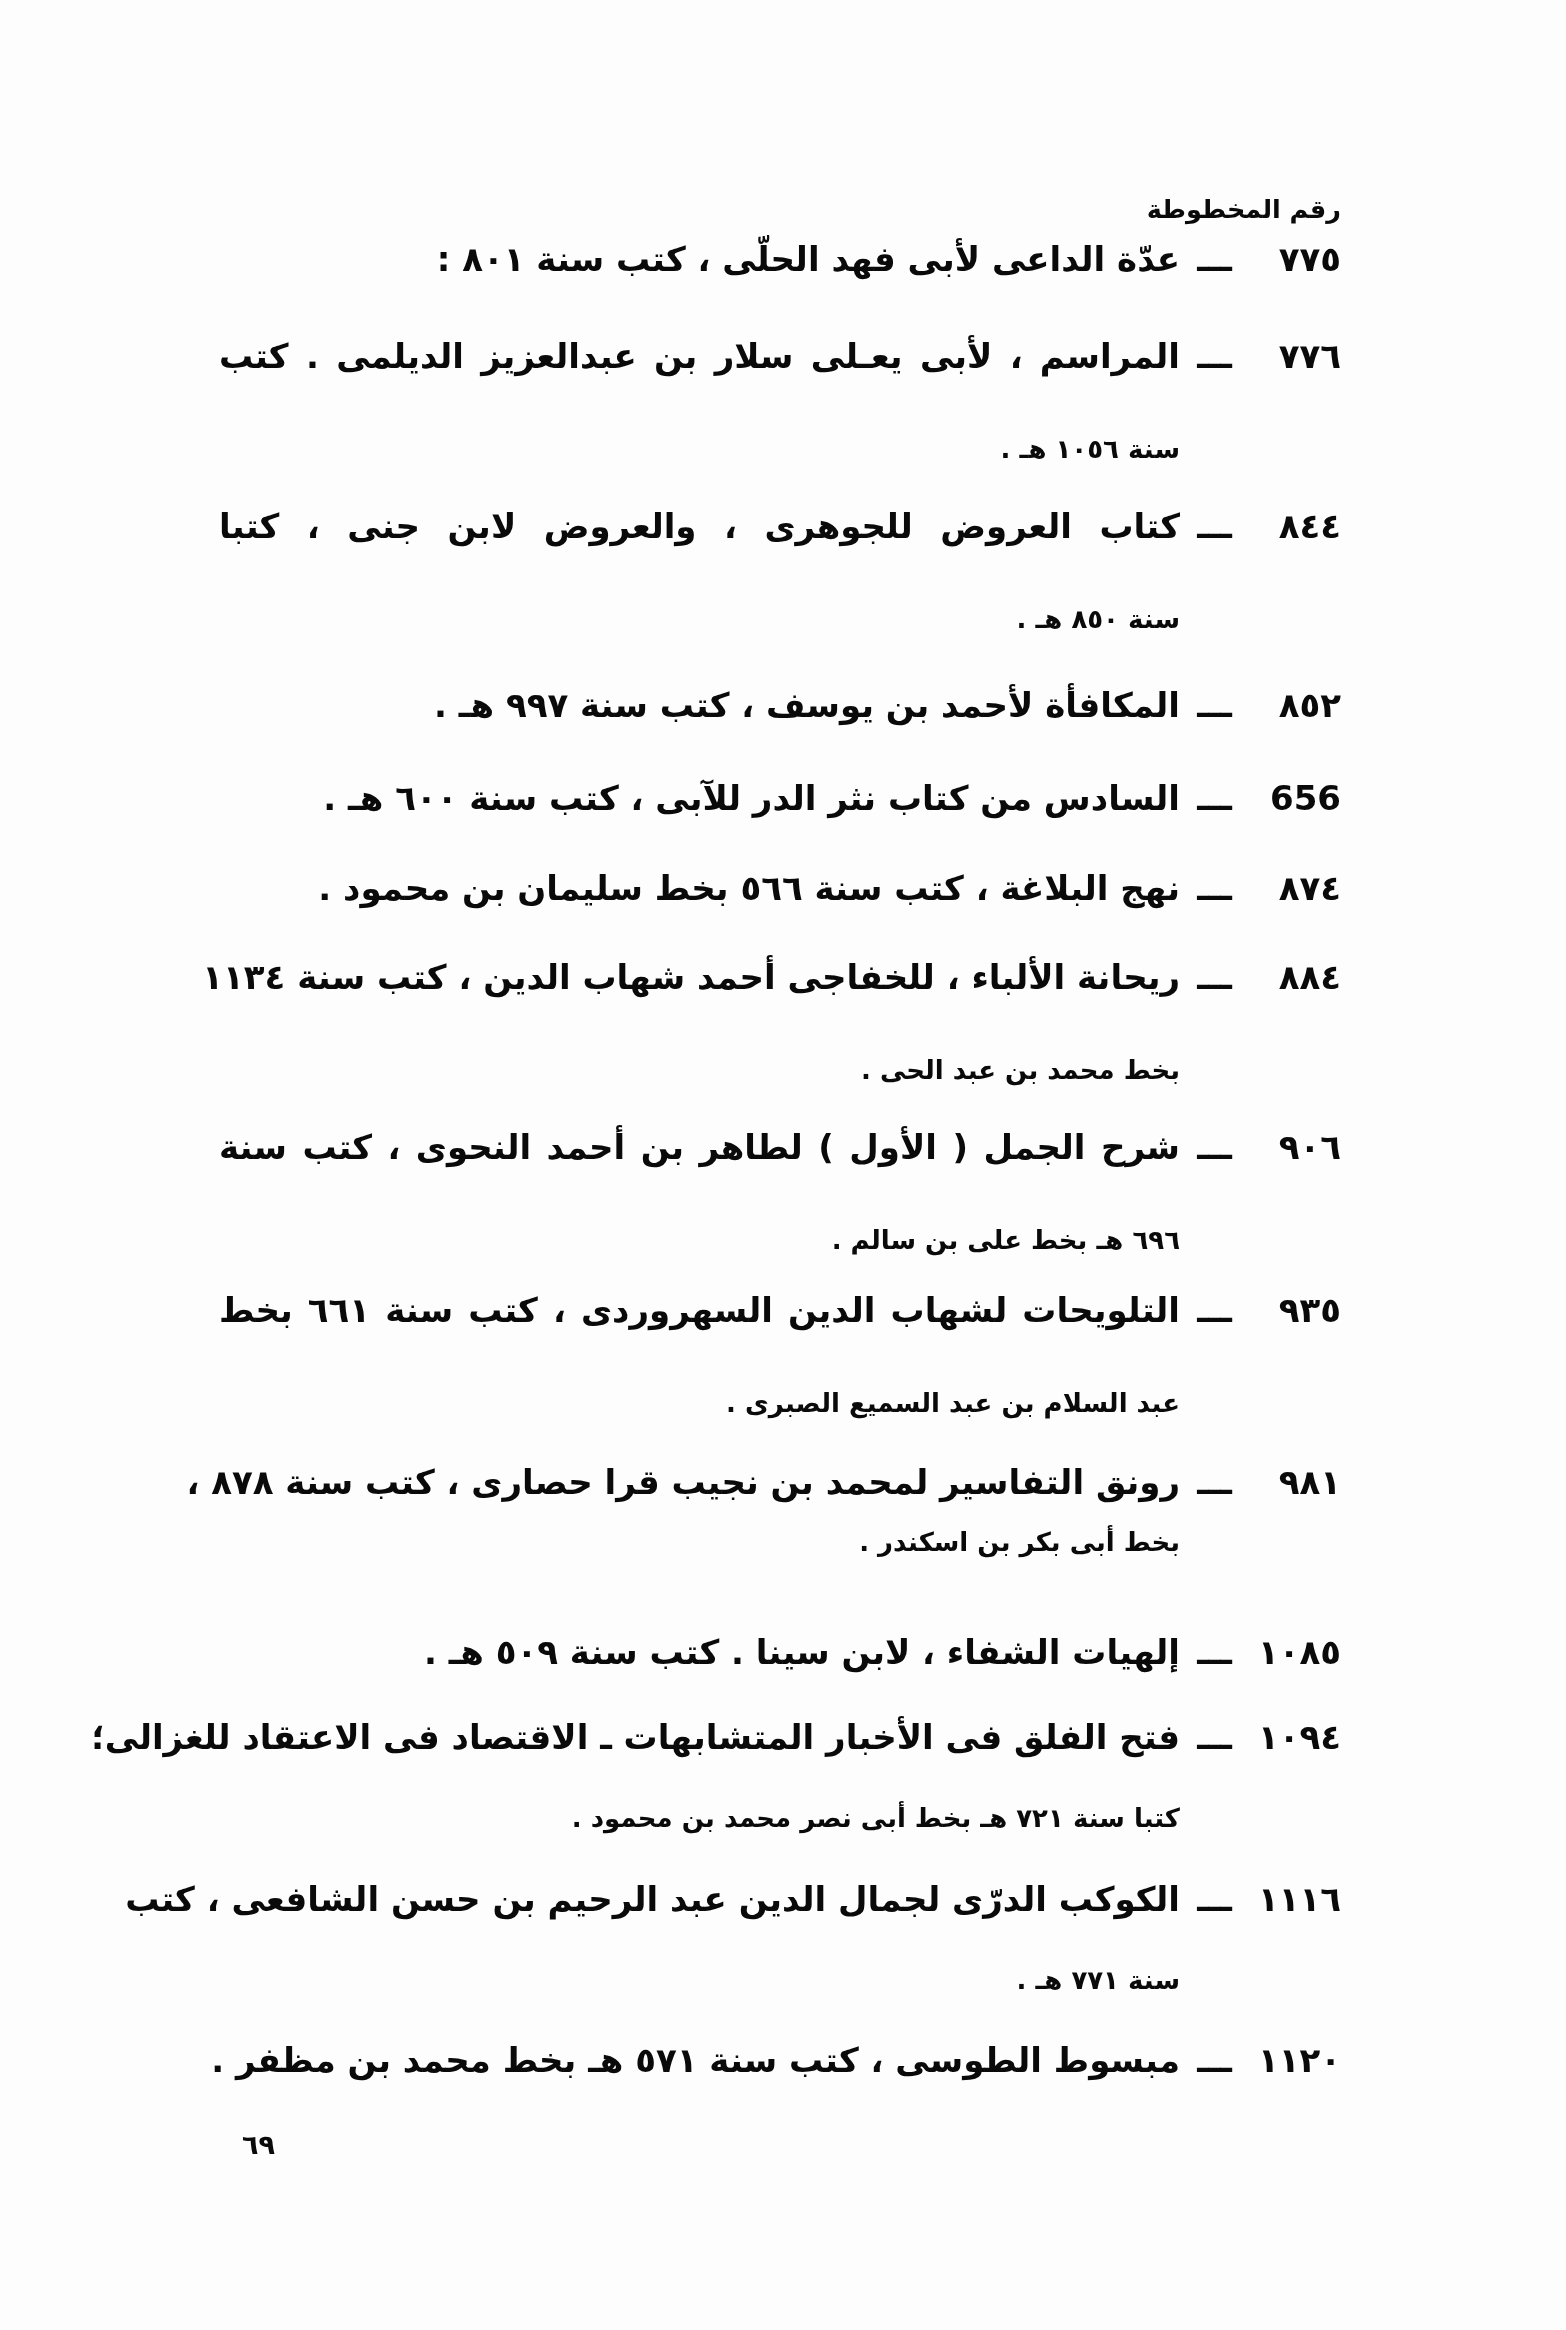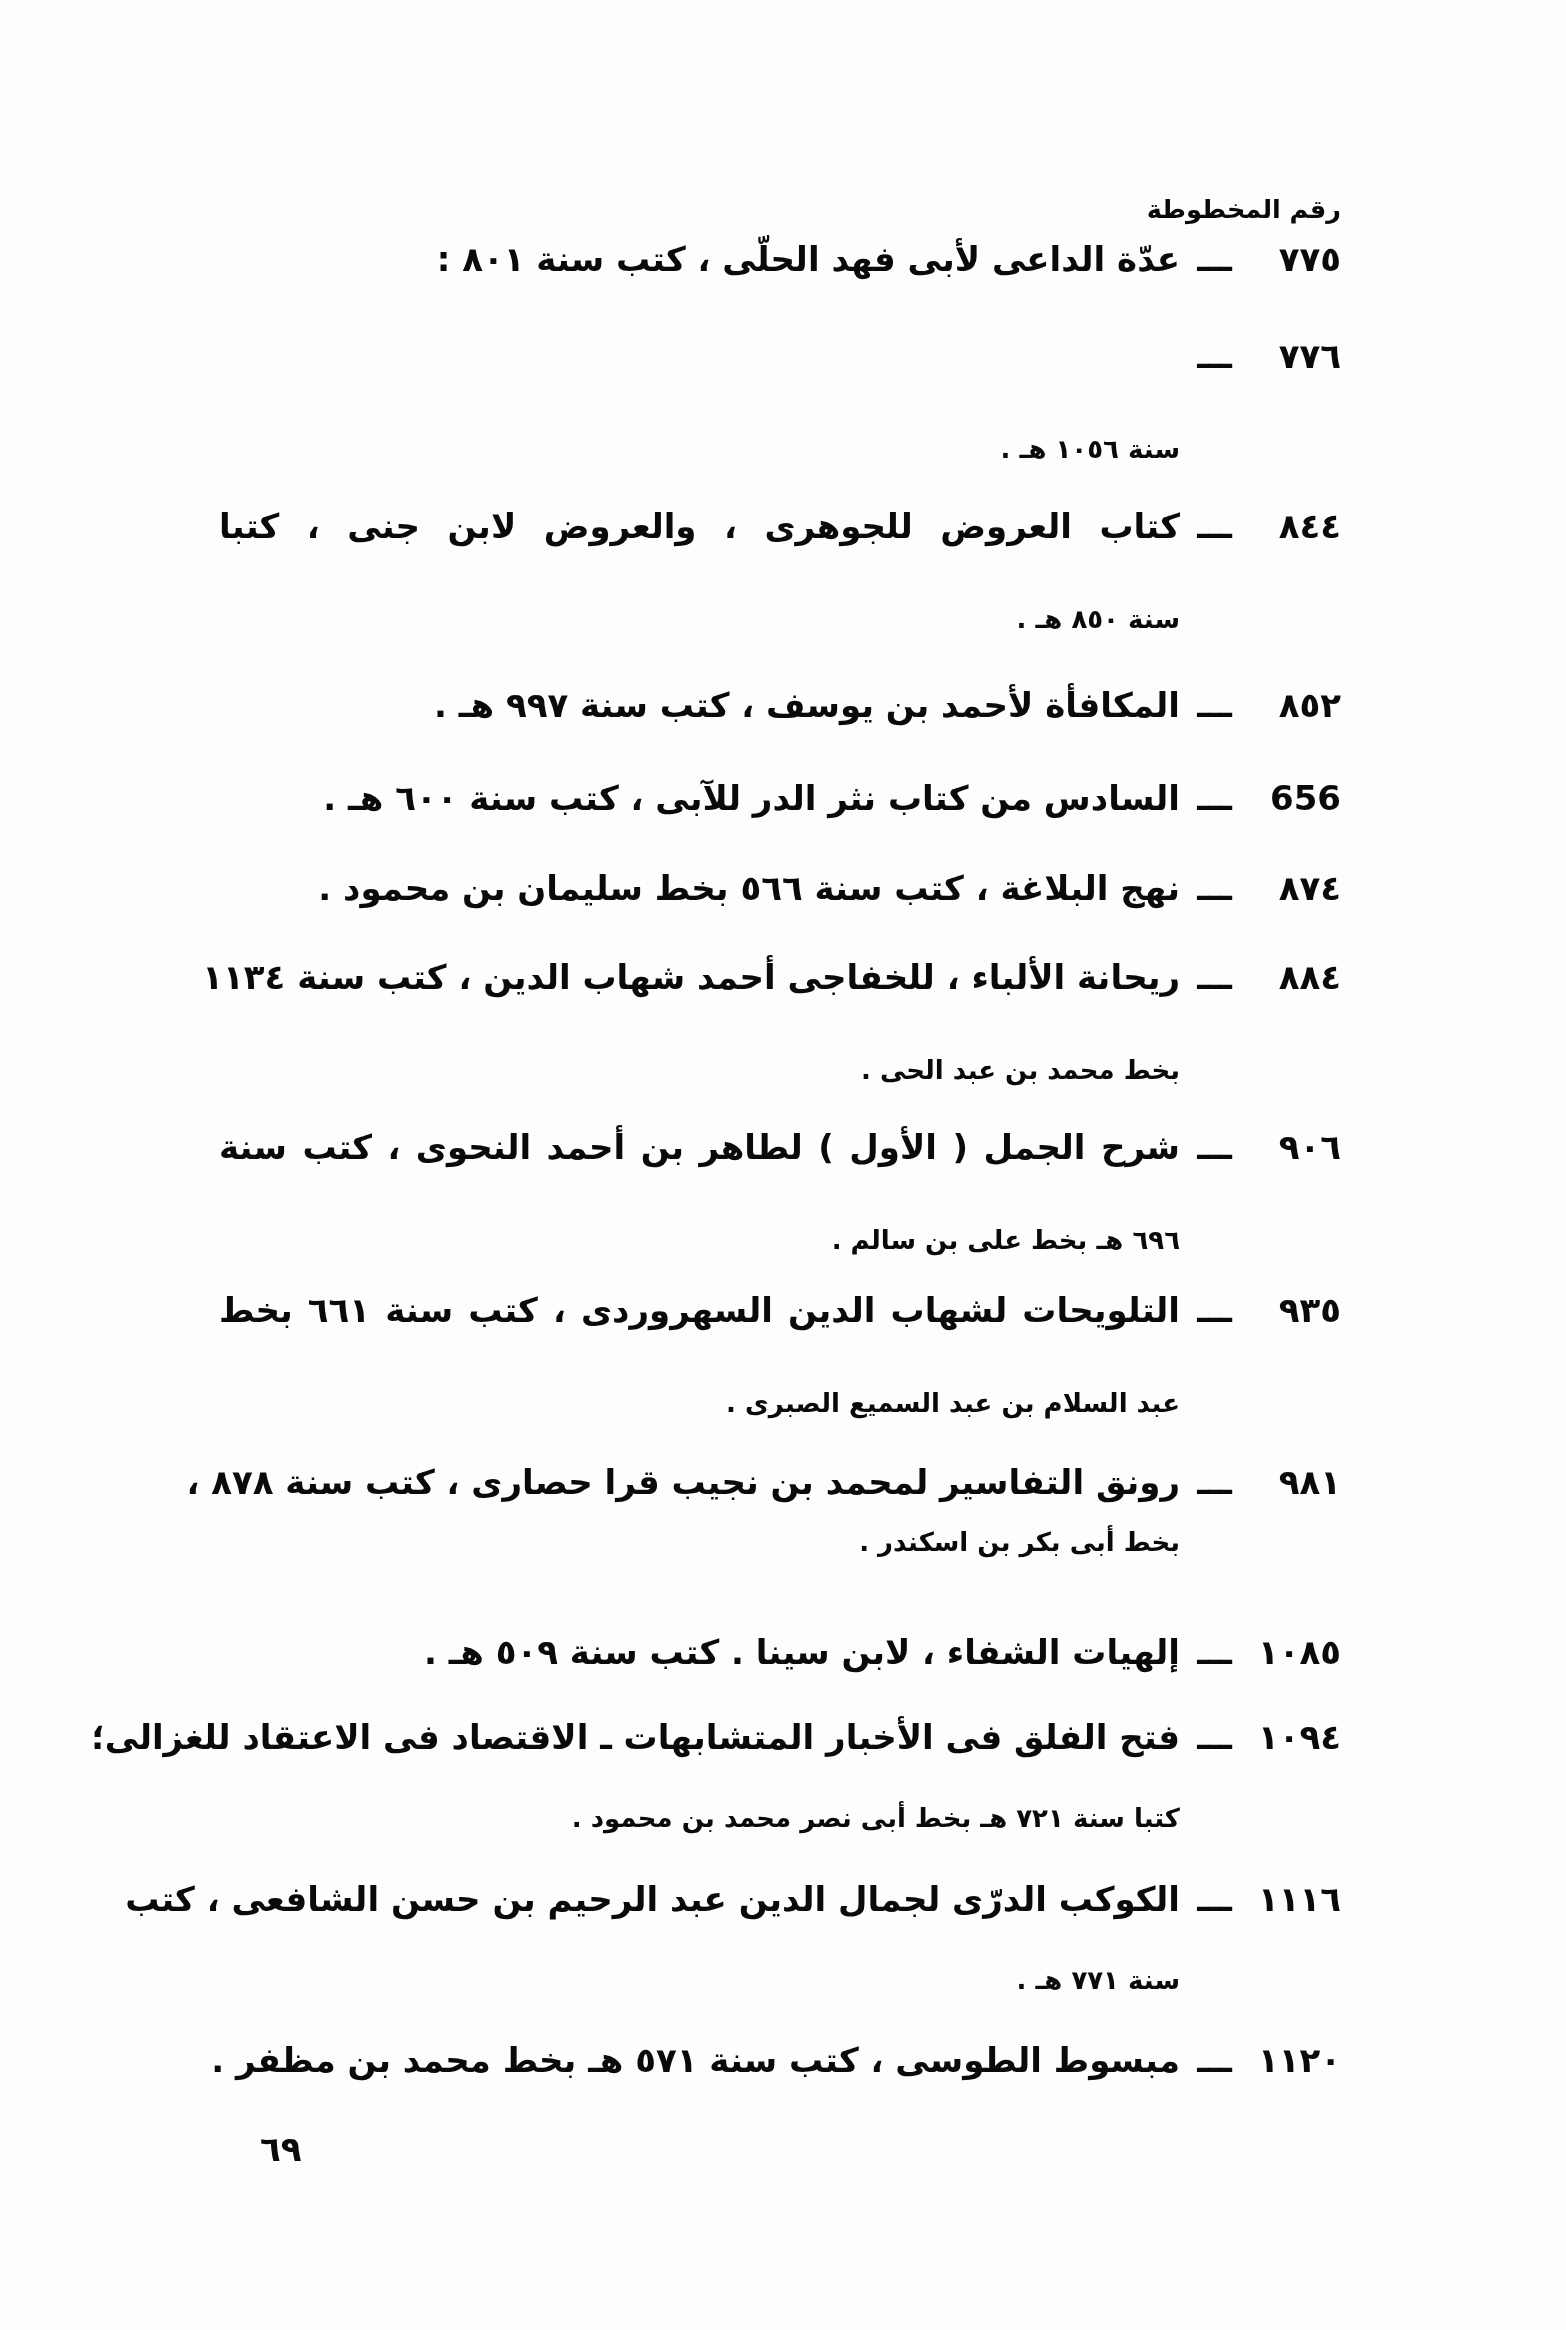--- a/index.html
+++ b/index.html
@@ -8,41 +8,42 @@
   .page { position: absolute; left: 0; top: 0; width: 1566px; height: 2330px; background: #fdfdfd; }
   .header { position: absolute; top: 194px; right: 225px; font-size: 25.5px; font-weight: bold; direction: rtl; }
   .entry { position: absolute; right: 225px; width: 1122px; direction: rtl; }
   .line { position: relative; height: 51px; line-height: 51px; font-size: 34px; font-weight: bold; white-space: nowrap; }
   .num { position: absolute; right: 0; width: 93px; text-align: right; }
   .dash { position: absolute; right: 109px; width: 34px; text-align: left; }
   .text { position: absolute; right: 161px; left: 0; text-align: justify; text-align-last: right; }
   .text.full { text-align-last: justify; }
   .cont { position: relative; height: 51px; line-height: 51px; font-size: 26px; font-weight: bold; white-space: nowrap; margin-top: 42px; }
   .cont .text { right: 161px; }
-  .pagenum { position: absolute; left: 242px; top: 2129px; font-size: 34px; font-weight: bold; margin-left: 18px; }
+  .pagenum { position: absolute; left: 242px; top: 2129px; font-size: 27px; font-weight: bold; }
 </style>
 </head>
 <body>
 
 <div class="page">
 
   <div class="header">رقم المخطوطة</div>
 
   <div class="entry" style="top:234px;">
     <div class="line">
       <span class="num">٧٧٥</span>
       <span class="dash">ـــ</span>
       <span class="text">عدّة الداعى لأبى فهد الحلّى ، كتب سنة ٨٠١ :</span>
     </div>
   </div>
 
   <div class="entry" style="top:331px;">
     <div class="line">
       <span class="num">٧٧٦</span>
       <span class="dash">ـــ</span>
+      <span class="text full">المراسم ، لأبى يعـلى سلار بن عبدالعزيز الديلمى . كتب</span>
     </div>
     <div class="cont">
       <span class="text">سنة ١٠٥٦ هـ .</span>
     </div>
   </div>
 
   <div class="entry" style="top:501px;">
     <div class="line">
       <span class="num">٨٤٤</span>
       <span class="dash">ـــ</span>

